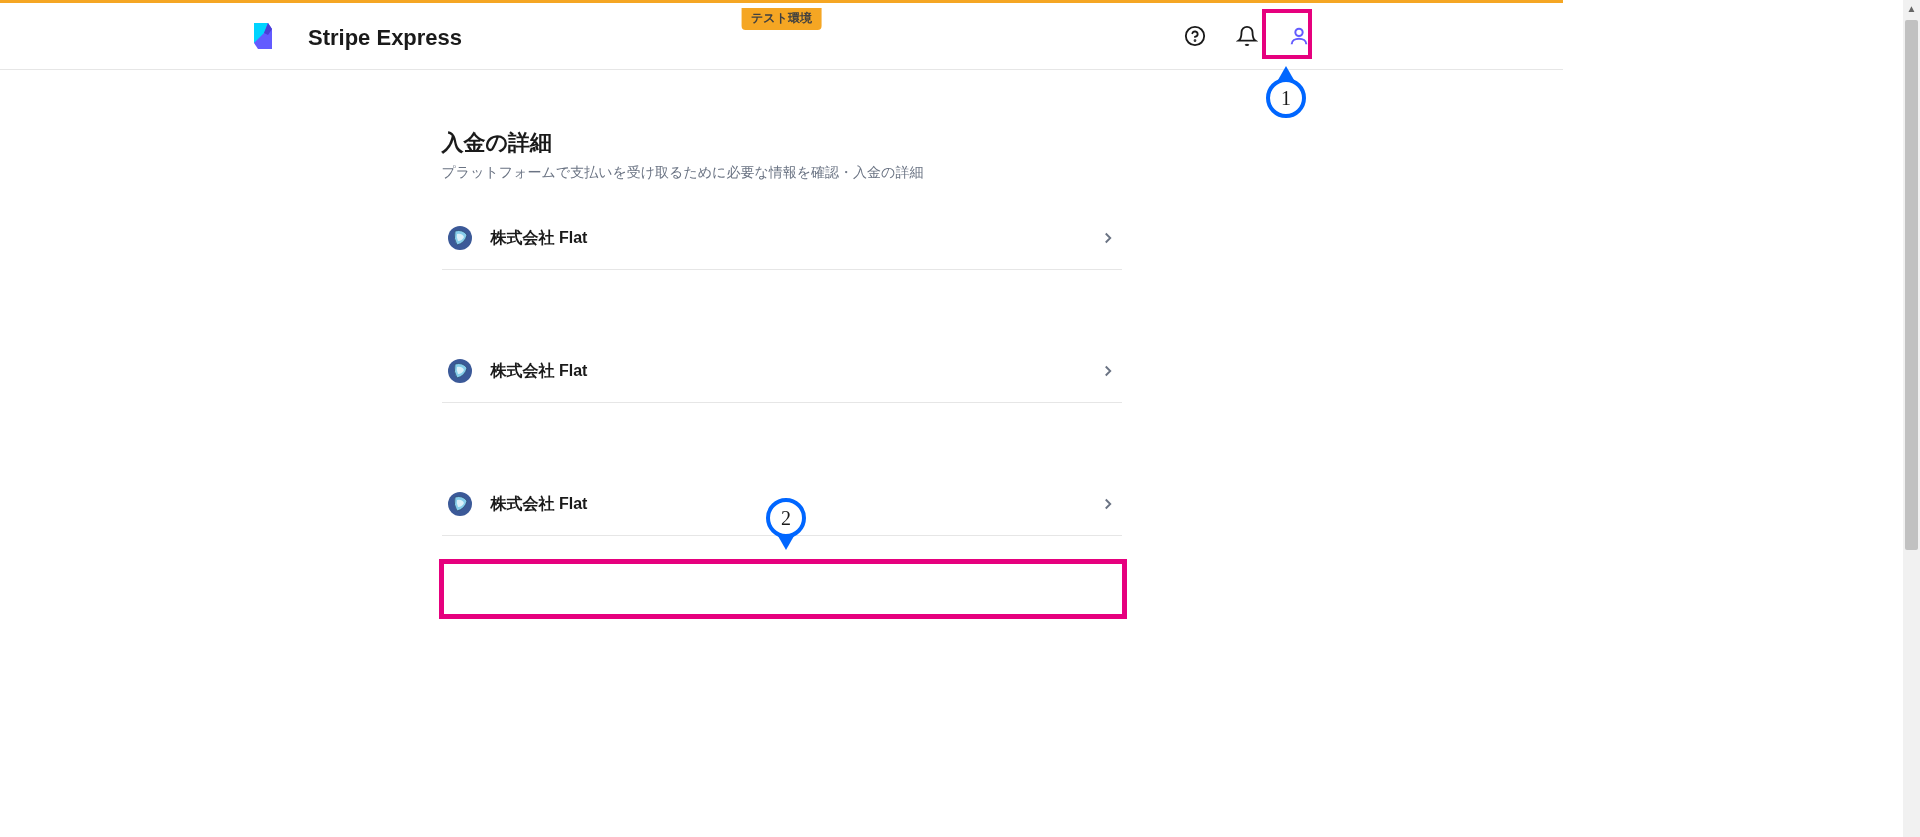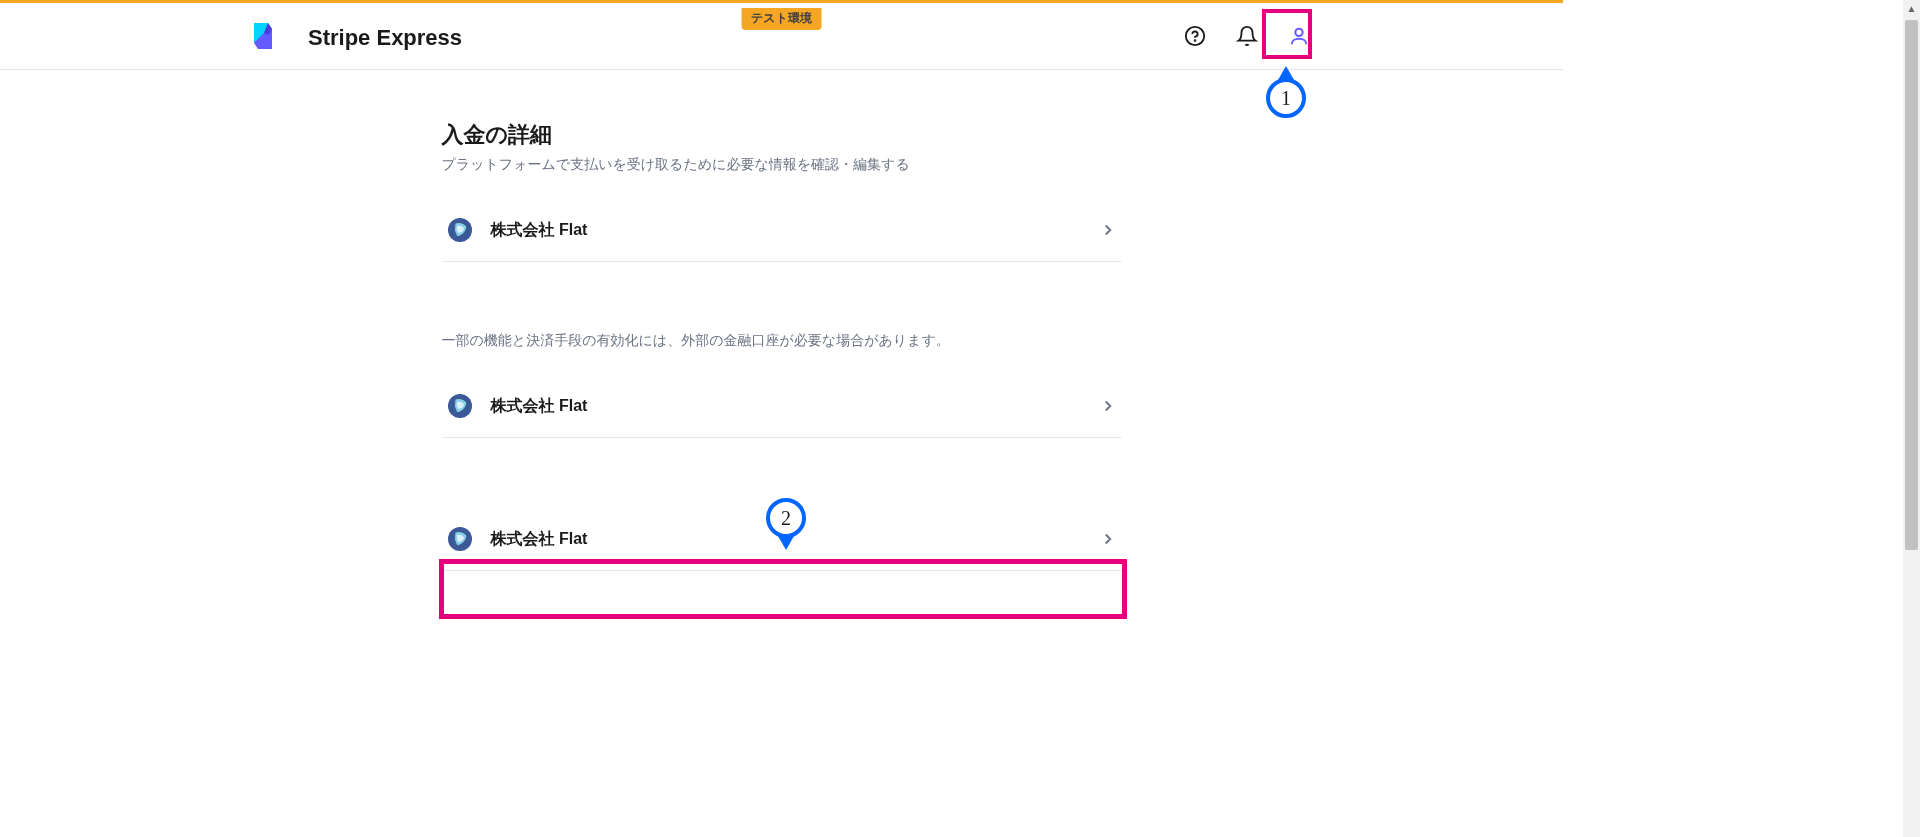--- a/index.html
+++ b/index.html
@@ -67,21 +67,21 @@
       align-items: center;
       justify-content: center;
       cursor: pointer;
       color: #1a1a1a;
     }
     .icon-btn.profile {
       color: #635bff;
     }
     .content {
       max-width: 680px;
-      margin: 0 auto;
+      margin: 8px auto;
       padding: 50px 0 80px;
     }
     .section {
       margin-bottom: 70px;
     }
     .section-title {
       font-size: 22px;
       font-weight: 700;
       color: #1a1a1a;
       margin-bottom: 6px;
@@ -246,38 +246,21 @@
           <circle cx="12" cy="8" r="4"></circle>
           <path d="M4 21c0-4 4-6 8-6s8 2 8 6"></path>
         </svg>
       </div>
     </div>
   </div>
 
   <div class="content">
     <div class="section">
       <h2 class="section-title">入金の詳細</h2>
-      <p class="section-desc">プラットフォームで支払いを受け取るために必要な情報を確認・編集する</p>
-      <div class="list-item">
-        <div class="list-item-left">
-          <svg class="company-icon" viewBox="0 0 26 26">
-            <circle cx="13" cy="13" r="12" fill="#3b5998"></circle>
-            <path d="M 8 6 Q 16 4 20 10 Q 18 18 10 20 Q 6 14 8 6" fill="#87ceeb" stroke="#2c4870" stroke-width="0.8"></path>
-            <path d="M 10 9 Q 15 8 17 12 Q 15 16 11 16 Q 9 12 10 9" fill="#fff" opacity="0.7"></path>
-          </svg>
-          <span class="list-item-label">株式会社 Flat</span>
-        </div>
-        <svg class="chevron" width="18" height="18" viewBox="0 0 24 24" fill="none" stroke="currentColor" stroke-width="2.5">
-          <polyline points="9 18 15 12 9 6"></polyline>
-        </svg>
-      </div>
-    </div>
-
-    <div class="section">
-      <p class="section-desc">一部の機能と決済手段の有効化には、外部の金融口座が必要な場合があります。</p>
+      <p class="section-desc">プラットフォームで支払いを受け取るために必要な情報を確認・入金の詳細</p>
       <div class="list-item">
         <div class="list-item-left">
           <svg class="company-icon" viewBox="0 0 26 26">
             <circle cx="13" cy="13" r="12" fill="#3b5998"></circle>
             <path d="M 8 6 Q 16 4 20 10 Q 18 18 10 20 Q 6 14 8 6" fill="#87ceeb" stroke="#2c4870" stroke-width="0.8"></path>
             <path d="M 10 9 Q 15 8 17 12 Q 15 16 11 16 Q 9 12 10 9" fill="#fff" opacity="0.7"></path>
           </svg>
           <span class="list-item-label">株式会社 Flat</span>
         </div>
         <svg class="chevron" width="18" height="18" viewBox="0 0 24 24" fill="none" stroke="currentColor" stroke-width="2.5">
@@ -294,20 +277,36 @@
             <path d="M 8 6 Q 16 4 20 10 Q 18 18 10 20 Q 6 14 8 6" fill="#87ceeb" stroke="#2c4870" stroke-width="0.8"></path>
             <path d="M 10 9 Q 15 8 17 12 Q 15 16 11 16 Q 9 12 10 9" fill="#fff" opacity="0.7"></path>
           </svg>
           <span class="list-item-label">株式会社 Flat</span>
         </div>
         <svg class="chevron" width="18" height="18" viewBox="0 0 24 24" fill="none" stroke="currentColor" stroke-width="2.5">
           <polyline points="9 18 15 12 9 6"></polyline>
         </svg>
       </div>
     </div>
+
+    <div class="section">
+      <div class="list-item">
+        <div class="list-item-left">
+          <svg class="company-icon" viewBox="0 0 26 26">
+            <circle cx="13" cy="13" r="12" fill="#3b5998"></circle>
+            <path d="M 8 6 Q 16 4 20 10 Q 18 18 10 20 Q 6 14 8 6" fill="#87ceeb" stroke="#2c4870" stroke-width="0.8"></path>
+            <path d="M 10 9 Q 15 8 17 12 Q 15 16 11 16 Q 9 12 10 9" fill="#fff" opacity="0.7"></path>
+          </svg>
+          <span class="list-item-label">株式会社 Flat</span>
+        </div>
+        <svg class="chevron" width="18" height="18" viewBox="0 0 24 24" fill="none" stroke="currentColor" stroke-width="2.5">
+          <polyline points="9 18 15 12 9 6"></polyline>
+        </svg>
+      </div>
+    </div>
   </div>
 
   <div class="annot-box-1"></div>
   <div class="annot-pointer annot-pointer-1"></div>
   <div class="annot-circle annot-1">1</div>
 
   <div class="annot-circle annot-2">2</div>
   <div class="annot-pointer annot-pointer-2"></div>
   <div class="annot-box-2"></div>
 </div>

